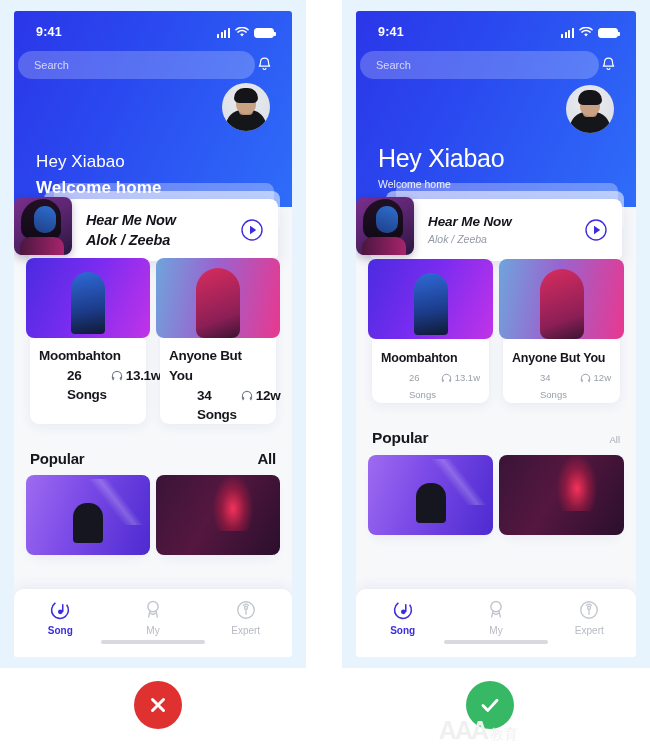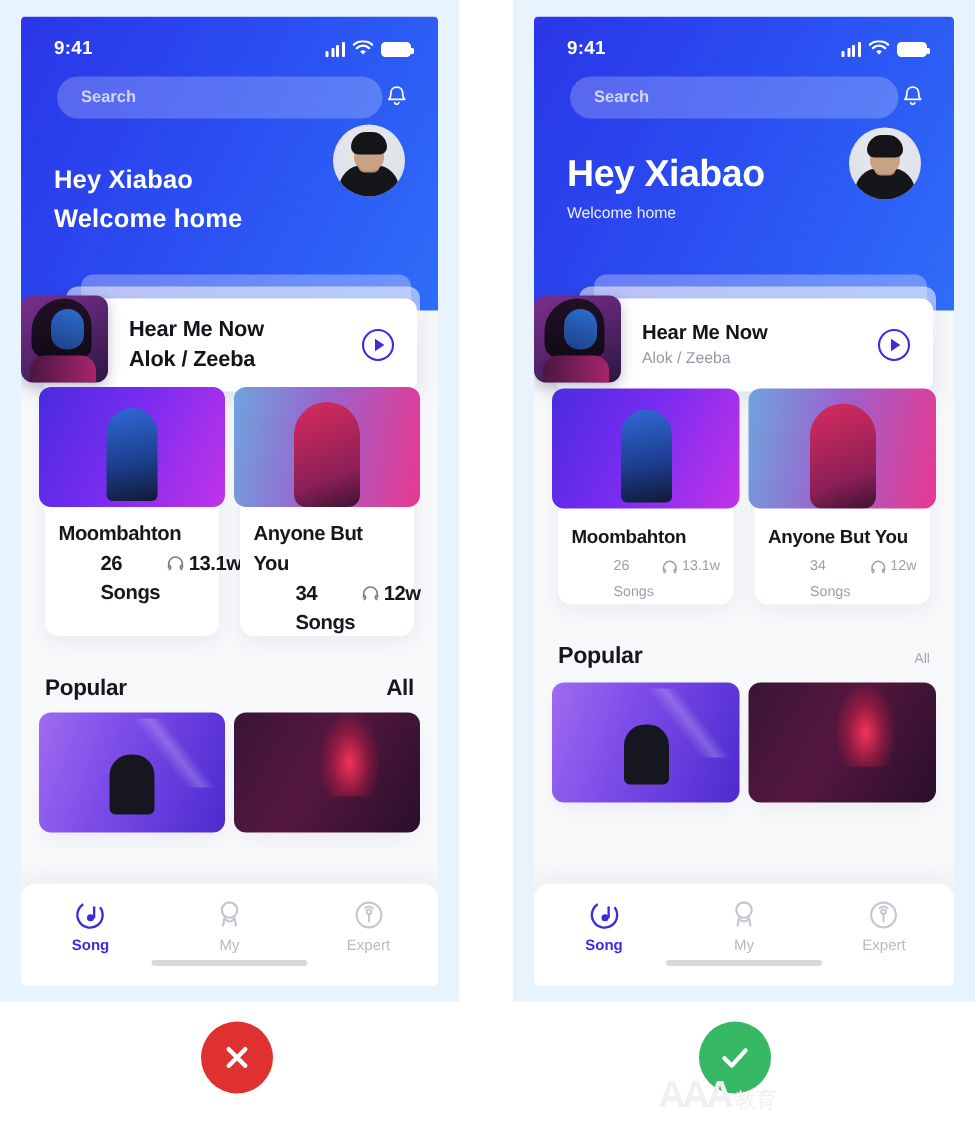--- a/index.html
+++ b/index.html
@@ -51,31 +51,31 @@
   .bars i:nth-child(4) { height: 10px; }
   .batt {
     width: 20px; height: 10px; border: 1.3px solid #fff;
     border-radius: 3px; position: relative; background: #fff;
   }
   .batt:after {
     content: ''; position: absolute; right: -3.2px; top: 3px;
     width: 1.8px; height: 4px; background: #fff; border-radius: 0 1px 1px 0;
   }
 
-  .searchrow { display: flex; align-items: center; padding: 12px 18px 0 24px; font-weight: bold; }
+  .searchrow { display: flex; align-items: center; padding: 12px 18px 0 4px; }
   .searchbar {
     flex: 1; height: 28px; border-radius: 14px;
     background: rgba(255,255,255,.22);
     display: flex; align-items: center; padding: 0 16px;
   }
   .searchbar span { font-size: 11px; color: rgba(255,255,255,.72); }
   .bell { width: 19px; height: 20px; flex: none; }
 
   .greet { padding: 28px 0 0 22px; position: relative; }
-  .greet .hi    { color: #fff; font-weight: bold; }
+  .greet .hi    { color: #fff; font-weight: normal; margin-top: 42px; }
   .greet .sub   { color: #fff; }
   
   #panel-left .greet .hi  { font-size: 17px; line-height: 26px; letter-spacing: .1px; }
   #panel-left .greet .sub { font-size: 17px; line-height: 26px; font-weight: bold; letter-spacing: .1px; }
   
   #panel-right .greet { padding-top: 22px; }
   #panel-right .greet .hi  { font-size: 25px; line-height: 31px; letter-spacing: -.3px; }
   #panel-right .greet .sub { font-size: 10.5px; line-height: 20px; font-weight: normal; opacity: .9; }
 
   .avatar {
@@ -98,21 +98,21 @@
   .np-zone { position: relative; height: 0; }
   .np-ghost2, .np-ghost1 {
     position: absolute; background: #ffffff; border-radius: 8px;
   }
   .np-ghost2 { left: 40px; right: 18px; top: -24px; height: 40px; opacity: .30; }
   .np-ghost1 { left: 30px; right: 12px; top: -16px; height: 42px; opacity: .55; }
   .np-card {
     position: absolute; left: 14px; right: 14px; top: -8px;
     height: 62px; background: #fff; border-radius: 8px;
     box-shadow: 0 5px 16px rgba(40,60,140,.13);
-    display: flex; align-items: center; padding: 0 14px 0 0;
+    display: flex; align-items: center; padding: 0 14px 0 0; font-style: italic;
   }
   .np-art {
     width: 58px; height: 58px; flex: none; margin: -8px 0 0 -14px;
     border-radius: 8px; overflow: hidden; position: relative;
     background: linear-gradient(150deg, #7a2f8e 0%, #5b2570 45%, #2a1740 100%);
     box-shadow: 0 3px 9px rgba(40,20,80,.28);
   }
   .art-hair { position: absolute; left: 7px; top: 2px; width: 40px; height: 40px;
               background: linear-gradient(180deg,#211024,#110a18); border-radius: 22px 18px 8px 10px; }
   .art-face { position: absolute; left: 20px; top: 9px; width: 22px; height: 27px;

